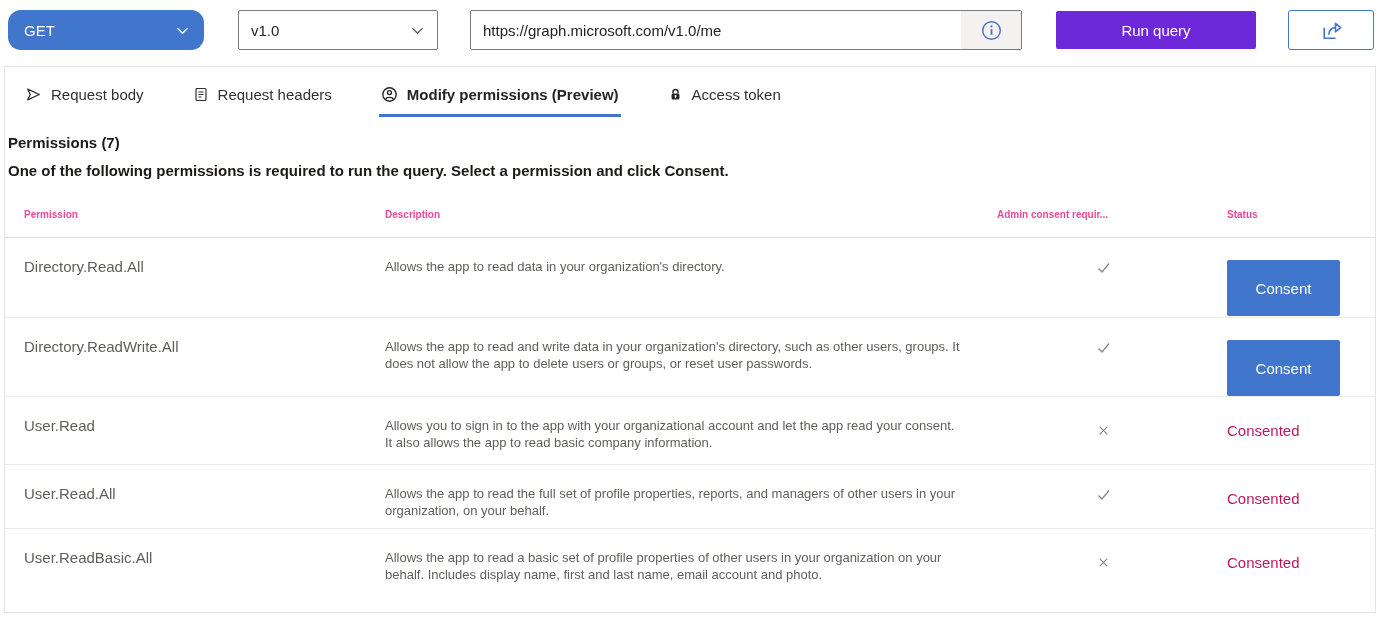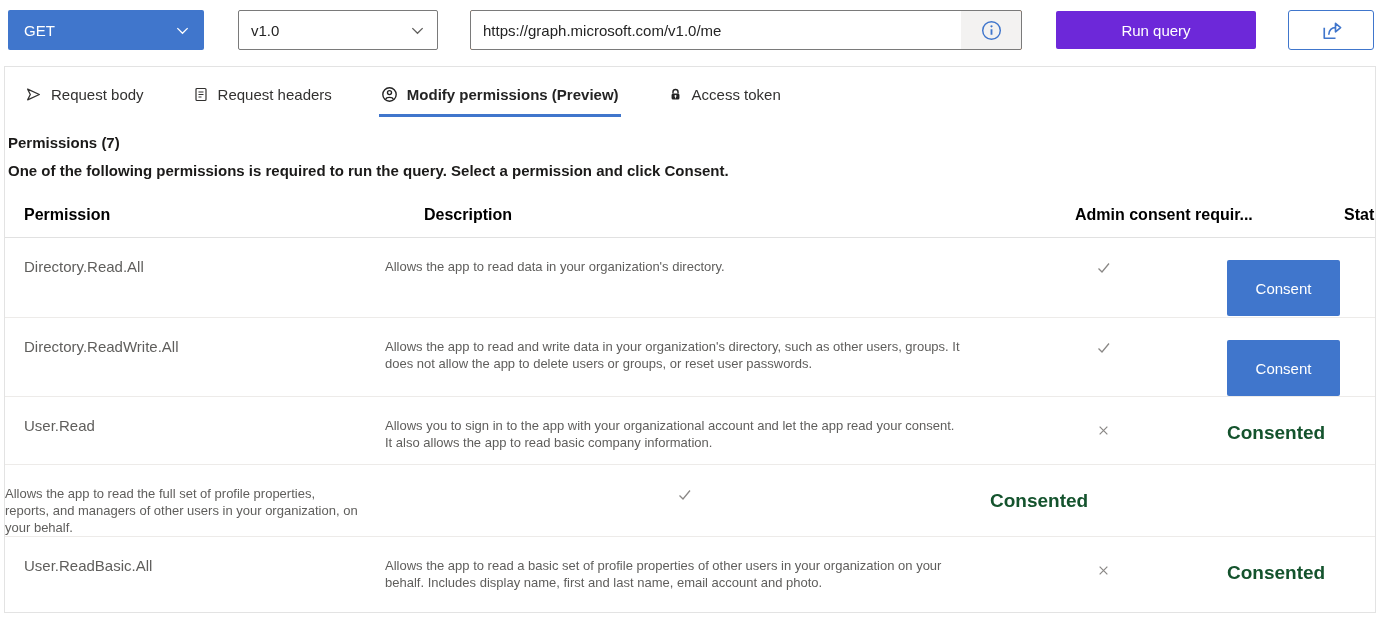--- a/index.html
+++ b/index.html
@@ -1,21 +1,21 @@
 <!DOCTYPE html>
 <html><head>
 <meta charset="utf-8">
 <style>
   * { box-sizing: border-box; margin: 0; padding: 0; }
   html, body { width: 1380px; height: 618px; overflow: hidden; background: #fff;
     font-family: "Liberation Sans", sans-serif; color: #242424; }
 
   
   .toolbar { display: flex; align-items: flex-start; padding: 10px 6px 10px 8px; height: 62px; }
-  .method-select { width: 196px; height: 40px; background: #4076cc; border-radius: 2px;
+  .method-select { width: 196px; height: 40px; background: #4076cc; border-radius: 13px;
     display: flex; align-items: center; justify-content: space-between;
     padding: 0 14px 0 16px; color: #fff; font-size: 15px; cursor: pointer; }
   .version-select { margin-left: 34px; width: 200px; height: 40px; background: #fff;
     border: 1px solid #7a7a7a; border-radius: 2px; display: flex; align-items: center;
     justify-content: space-between; padding: 0 12px; font-size: 15px; color: #242424; cursor: pointer; }
   .url-box { margin-left: 32px; width: 552px; height: 40px; border: 1px solid #7a7a7a;
     border-radius: 2px; display: flex; overflow: hidden; background: #f97316; }
   .url-box input { flex: 1; border: none; outline: none; padding: 0 12px; font-size: 15px;
     color: #242424; font-family: "Liberation Sans", sans-serif; }
   .info-seg { width: 60px; background: #f3f2f1; display: flex; align-items: center;
@@ -36,33 +36,33 @@
   .tab .ticon { display: flex; align-items: center; }
   .tab.active { font-weight: 700; color: #242424; border-bottom-color: #4076cc; }
 
   .perm-heading { margin: 17px 0 0 3px; font-size: 15px; font-weight: 700; color: #1b1a19; }
   .perm-instruction { margin: 11px 0 0 3px; font-size: 15px; font-weight: 600; color: #1b1a19; }
 
   
   .table { margin-top: 13px; }
   .thead, .trow { display: grid; grid-template-columns: 380px 600px 237px 1fr; }
   .thead { height: 46px; align-items: center; border-bottom: 1px solid #e1e1e1;
-    font-size: 16px; font-weight: 600; color: #000000; gap: 39px; }
+    font-size: 10px; font-weight: 600; color: #ec4899; }
   .th-permission { padding-left: 19px; }
   .th-admin { padding-left: 12px; white-space: nowrap; overflow: hidden; }
   .th-status { padding-left: 5px; }
   .trow { border-bottom: 1px solid #edebe9; padding-top: 20px; }
   .cell-permission { padding-left: 19px; font-size: 15px; color: #5f5e5c; }
   .cell-desc { font-size: 13px; line-height: 17px; color: #5f5e5c; padding-right: 24px; }
   .cell-admin { display: flex; justify-content: center; align-items: flex-start; padding-top: 2px; }
   .cell-admin .cross { padding-top: 3px; }
   .cell-status { padding-left: 5px; }
   .consent-btn { width: 113px; height: 56px; background: #4076cc; border: none; border-radius: 2px;
     color: #fff; font-size: 15px; font-family: "Liberation Sans", sans-serif; cursor: pointer; margin-top: 2px; }
-  .consented { display: inline-block; padding-top: 5px; font-size: 19px; font-weight: 700; color: #14532d; }
+  .consented { display: inline-block; padding-top: 5px; font-size: 15px; font-weight: 400; color: #be185d; }
 </style>
 </head>
 <body>
 
 <div class="toolbar">
   <div class="method-select">
     <span>GET</span>
     <span style="display:flex">
       <svg width="15" height="15" viewBox="0 0 16 16" fill="none" stroke="#ffffff" stroke-width="1.4">
           <path d="M2.5 5.5l5.5 5.5 5.5-5.5"></path>
@@ -182,20 +182,21 @@
           <div class="cell-permission">User.Read</div>
           <div class="cell-desc">Allows you to sign in to the app with your organizational account and let the app read your consent. It also allows the app to read basic company information.</div>
           <div class="cell-admin">
             <span class="cross"><svg width="11" height="11" viewBox="0 0 10 10" stroke="#8a8886" stroke-width="1.1">
                 <path d="M1.5 1.5l7 7M8.5 1.5l-7 7"></path>
               </svg></span>
           </div>
           <div class="cell-status"><span class="consented">Consented</span></div>
         </div>
         <div class="trow" style="min-height: 64px;">
+          <div class="cell-permission">User.Read.All</div>
           <div class="cell-desc">Allows the app to read the full set of profile properties, reports, and managers of other users in your organization, on your behalf.</div>
           <div class="cell-admin">
             <span class="check"><svg width="16" height="16" viewBox="0 0 16 16" fill="none" stroke="#8a8886" stroke-width="1.3">
                 <path d="M2.5 8.5l3.5 3.5 7-8.5"></path>
               </svg></span>
           </div>
           <div class="cell-status"><span class="consented">Consented</span></div>
         </div>
         <div class="trow" style="min-height: 86px;">
           <div class="cell-permission">User.ReadBasic.All</div>

